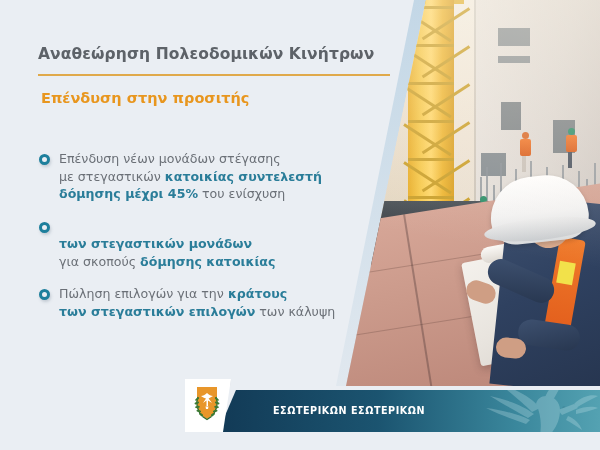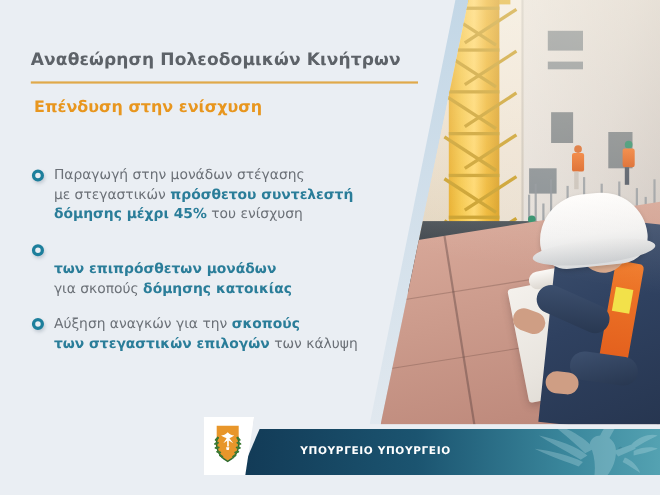--- a/index.html
+++ b/index.html
@@ -101,21 +101,21 @@
 
   
   .sliver{
     position:absolute; top:0; left:330px; width:120px; height:386px;
     clip-path:polygon(84px 0, 100px 0, 22px 386px, 6px 386px);
     background:linear-gradient(180deg,#bcd3e4,#dfe7ee);
     opacity:.85;
   }
 
   
-  .panel{ position:absolute; left:2px; top:0; width:360px; height:386px;text-decoration:underline; }
+  .panel{ position:absolute; left:12px; top:0; width:360px; height:386px;text-decoration:underline; }
 
   .title{
     position:absolute; left:26px; top:45px; width:330px;
     font-size:15.5px; font-weight:bold; color:#5d6268; letter-spacing:.1px;
     white-space:nowrap;
   }
   .title-rule{
     position:absolute; left:26px; top:74px; width:352px; height:2px;
     background:#e0a94a;
   }
@@ -260,47 +260,47 @@
       <div class="haze"></div>
     </div>
   </div>
 
   <div class="panel">
 
     <div class="title">Αναθεώρηση Πολεοδομικών Κινήτρων</div>
     <div class="title-rule"></div>
 
     <div class="subtitle">
-      <div>Επένδυση στην ενίσχυση</div>
+      <div>Επένδυση στην προσιτής</div>
     </div>
 
     <div class="bullets">
 
       <div class="bullet">
         <span class="dot"></span>
         <div class="btext">
-          <span>Παραγωγή στην μονάδων στέγασης</span><br>
-          <span>με στεγαστικών </span><b>πρόσθετου συντελεστή</b><br>
+          <span>Επένδυση νέων μονάδων στέγασης</span><br>
+          <span>με στεγαστικών </span><b>κατοικίας συντελεστή</b><br>
           <b>δόμησης μέχρι 45%</b><span> του ενίσχυση</span>
         </div>
       </div>
 
       <div class="bullet">
         <span class="dot"></span>
         <div class="btext">
           <br>
-          <b>των επιπρόσθετων μονάδων</b><br>
+          <b>των στεγαστικών μονάδων</b><br>
           <span>για σκοπούς </span><b>δόμησης κατοικίας</b>
         </div>
       </div>
 
       <div class="bullet">
         <span class="dot"></span>
         <div class="btext">
-          <span>Αύξηση αναγκών για την </span><b>σκοπούς</b><br>
+          <span>Πώληση επιλογών για την </span><b>κράτους</b><br>
           <b>των στεγαστικών επιλογών</b><span> των κάλυψη</span>
         </div>
       </div>
 
     </div>
   </div>
 
   <div class="footbar">
     <svg class="dove-mark" viewBox="0 0 150 76">
       <g fill="#bfe0e6">
@@ -309,21 +309,21 @@
         <path d="M82 46 C70 40 54 36 38 34 C54 42 68 46 78 50 Z"></path>
         <path d="M96 26 C100 14 108 6 118 2 C112 14 106 24 102 32 Z"></path>
         <path d="M88 30 C94 42 94 56 90 70 C104 62 112 50 112 36 C112 28 106 22 98 22 C93 22 89 25 88 30 Z"></path>
         <circle cx="116" cy="34" r="1.8" fill="#2d6f80"></circle>
         <path d="M110 36 L126 30 L130 34 L114 41 Z"></path>
         <path d="M126 30 C134 22 144 20 150 22 C142 26 134 30 128 34 Z"></path>
         <path d="M128 36 C136 32 146 32 150 34 C142 37 134 39 128 40 Z"></path>
         <path d="M120 42 C126 44 132 50 134 56 C128 52 122 48 118 46 Z"></path>
       </g>
     </svg>
-    <div class="footbar-label">ΥΠΟΥΡΓΕΙΟ ΥΠΟΥΡΓΕΙΟ</div>
+    <div class="footbar-label">ΕΣΩΤΕΡΙΚΩΝ ΕΣΩΤΕΡΙΚΩΝ</div>
   </div>
 
   <div class="emblem-card">
     <svg class="emblem" viewBox="0 0 32 42">
       <path d="M6 3 H26 V20 C26 28 20 33 16 35 C12 33 6 28 6 20 Z" fill="#e8962a"></path>
       <g fill="#ffffff">
         <path d="M16 9 C14 11 12 12 10 12 C12 13.5 14 14 15 14.6 L12 19 L15.5 16.6 L15.5 22 L17 22 L17 16.4 L21 19 L17.6 14.4 C19 13.8 20.6 13 22 12 C20 12 18 11 16 9 Z"></path>
         <path d="M14.5 22.5 L17.5 22.5 L17 25 L15 25 Z"></path>
       </g>
       <g stroke="#2f6b2e" stroke-width="1.3" fill="none">

